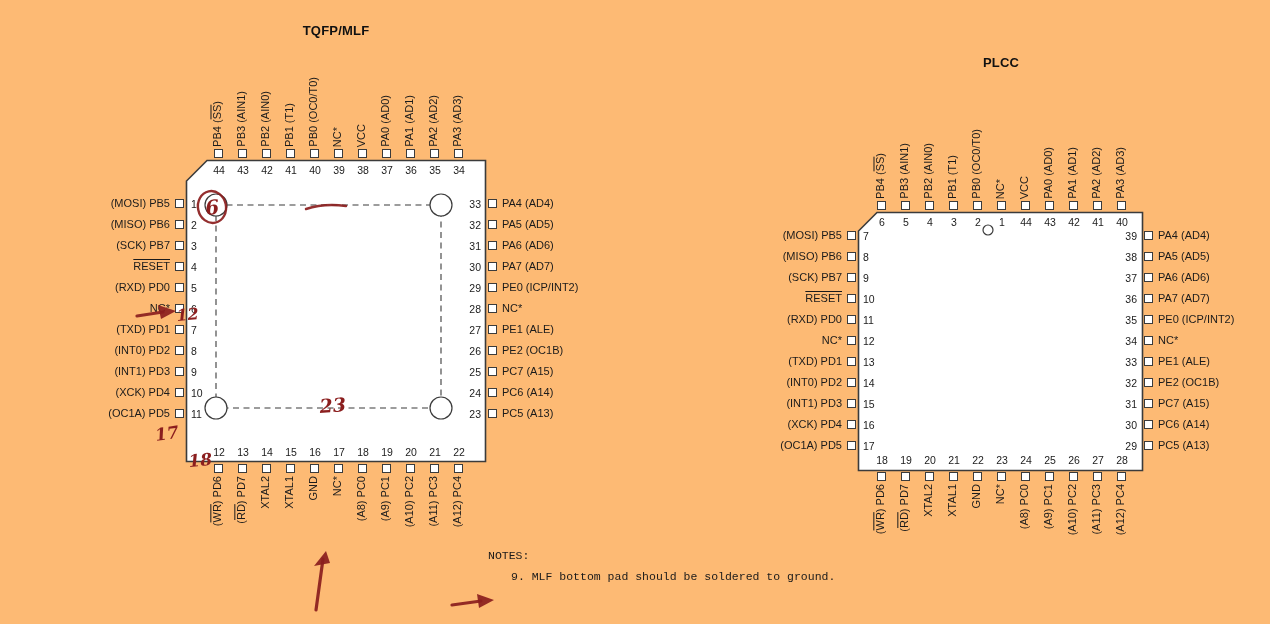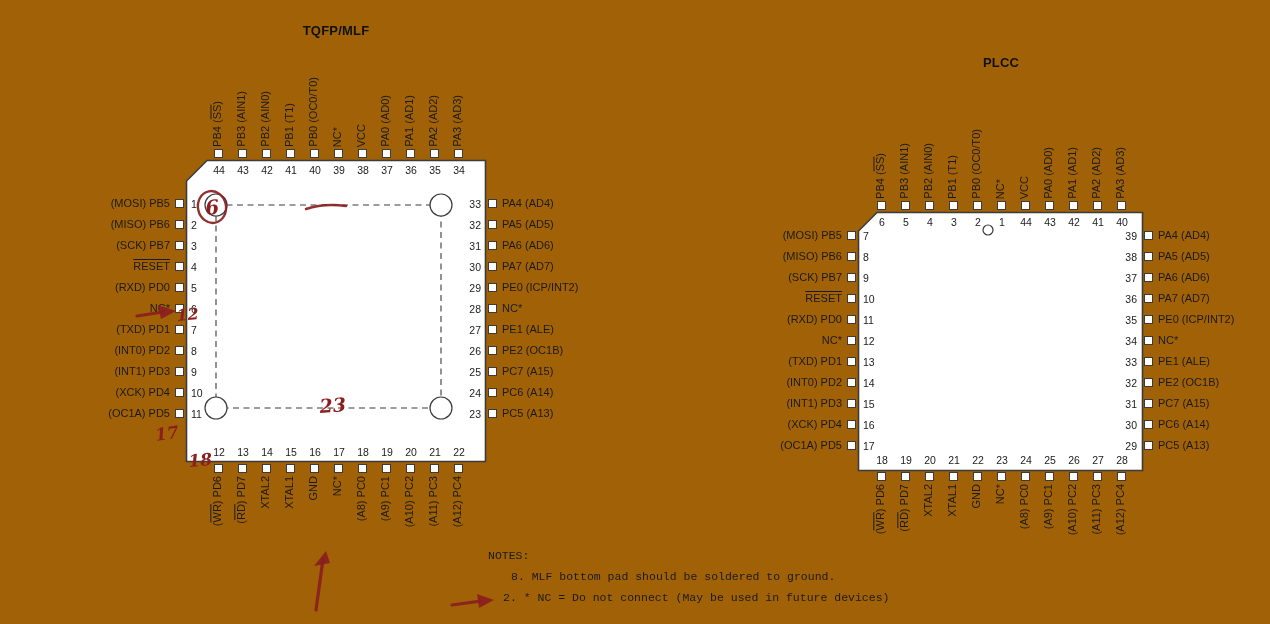--- a/index.html
+++ b/index.html
@@ -1,18 +1,18 @@
 <!DOCTYPE html>
 <html><head>
 <meta charset="utf-8">
 <style>
   * { margin:0; padding:0; box-sizing:border-box; }
   html,body { width:1270px; height:624px; background:#ffffff;
               font-family:"Liberation Sans","DejaVu Sans",sans-serif; color:#1b1b1b; }
-  #page { position:relative; width:1270px; height:624px; overflow:hidden; background:#a16207; }
+  #page { position:relative; width:1270px; height:624px; overflow:hidden; background:#fdba74; }
   .pkg { position:absolute; top:0; height:624px; }
   #tqfp { left:0; width:640px; }
   #plcc { left:676px; width:630px;margin-top:32px; }
   .pkg-title { position:absolute; font-weight:bold; font-size:13px; text-align:center;
                letter-spacing:.2px; color:#111; }
   .chip-svg { position:absolute; }
   .pbox { position:absolute; width:9px; height:9px; border:1.3px solid #3b3b3b; background:#fff; }
   .pnum { position:absolute; font-size:10.5px; line-height:12px; width:26px; color:#1b1b1b; }
   .plab { position:absolute; font-size:11px; line-height:13px; white-space:nowrap; color:#1b1b1b; }
   .vlab { writing-mode:vertical-rl; transform:rotate(180deg); }
@@ -306,22 +306,21 @@
       <div class="plab" style="left: 482px; top: 365px;"><span>PC7 (A15)</span></div>
       <div class="pnum" style="left: 435px; top: 387px; text-align: right;">30</div>
       <div class="pbox" style="left: 468px; top: 388px;"></div>
       <div class="plab" style="left: 482px; top: 386px;"><span>PC6 (A14)</span></div>
       <div class="pnum" style="left: 435px; top: 408px; text-align: right;">29</div>
       <div class="pbox" style="left: 468px; top: 409px;"></div>
       <div class="plab" style="left: 482px; top: 407px;"><span>PC5 (A13)</span></div>
     </div>
 
   <div class="note" style="left:488px;top:549px">NOTES:</div>
-  <div class="note" style="left:511px;top:570px">8. MLF bottom pad should be soldered to ground.</div>
-  <div class="note" style="left:503px;top:591px">2. * NC = Do not connect (May be used in future devices)</div>
+  <div class="note" style="left:511px;top:570px">9. MLF bottom pad should be soldered to ground.</div>
 
   <svg class="annot-svg" width="1270" height="624" viewBox="0 0 1270 624">
     <g class="annot-stroke" fill="none" stroke-width="2.4" stroke-linecap="round" opacity="0.92" stroke="#8b1e1e">
       <ellipse cx="212" cy="207" rx="14" ry="16" transform="rotate(-12 212 207)"></ellipse>
       <path d="M306 209 Q 324 203 346 206"></path>
       <path d="M137 316 L 163 312" stroke-width="3.2"></path>
       <path d="M316 610 L 323 559" stroke-width="3.2"></path>
       <path d="M452 605 L 481 601" stroke-width="3.2"></path>
     </g>
     <g class="annot-fill" opacity="0.92" fill="#8b1e1e">

